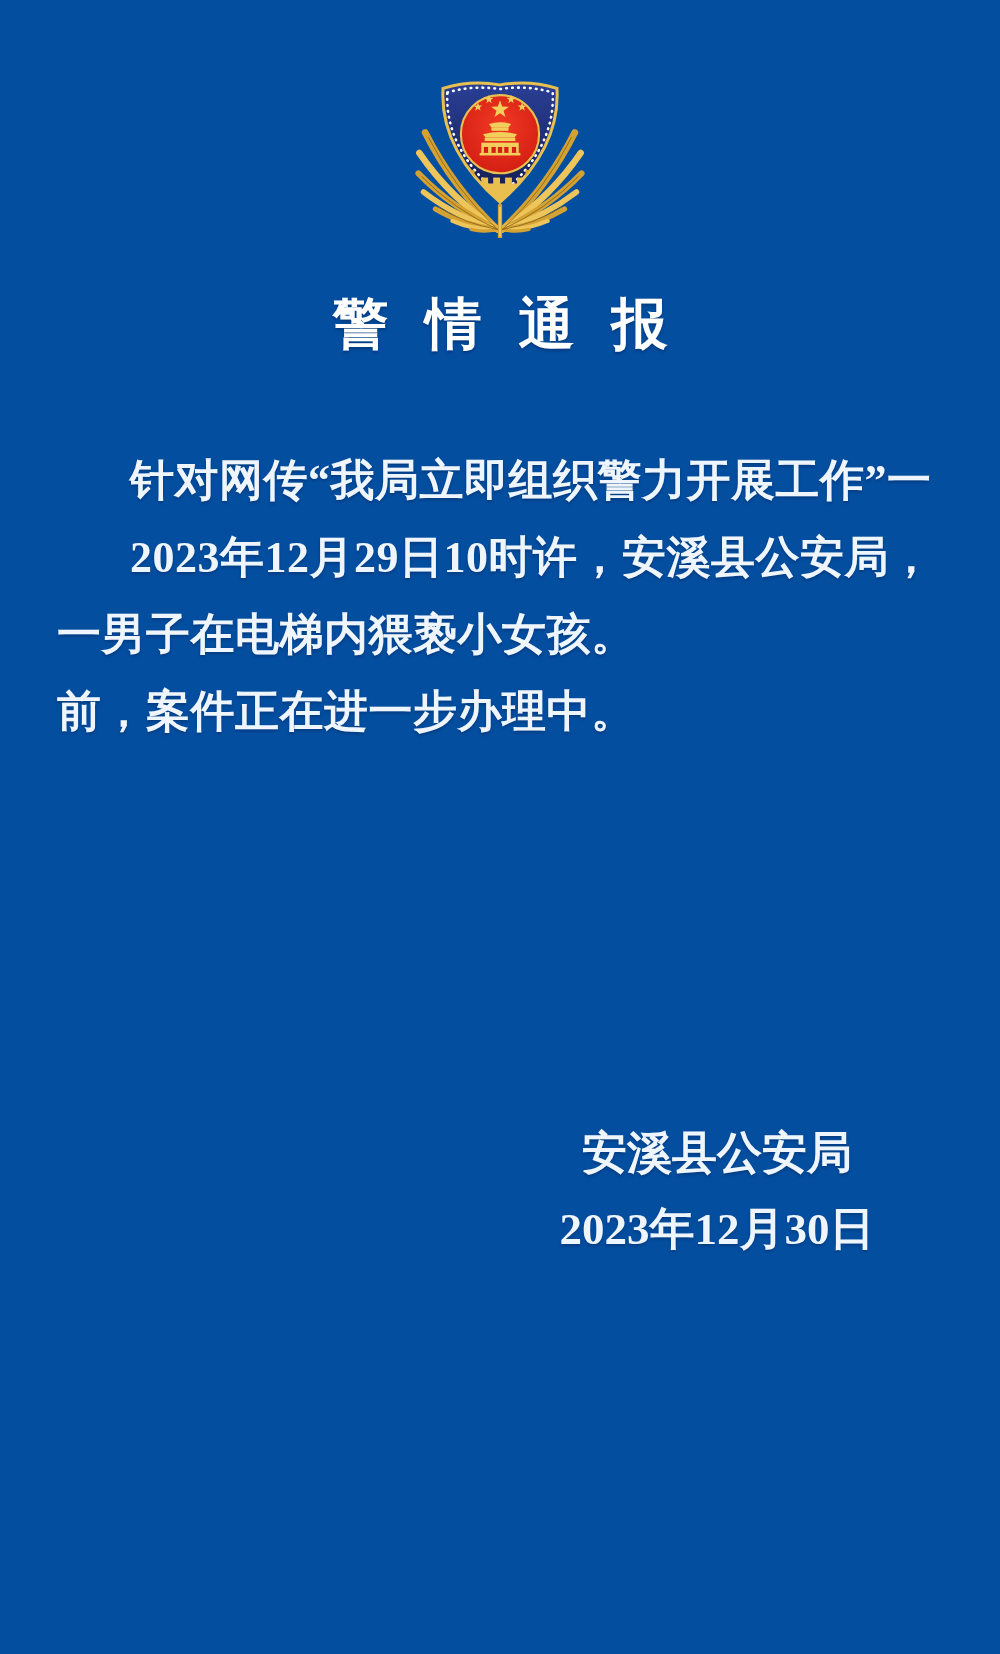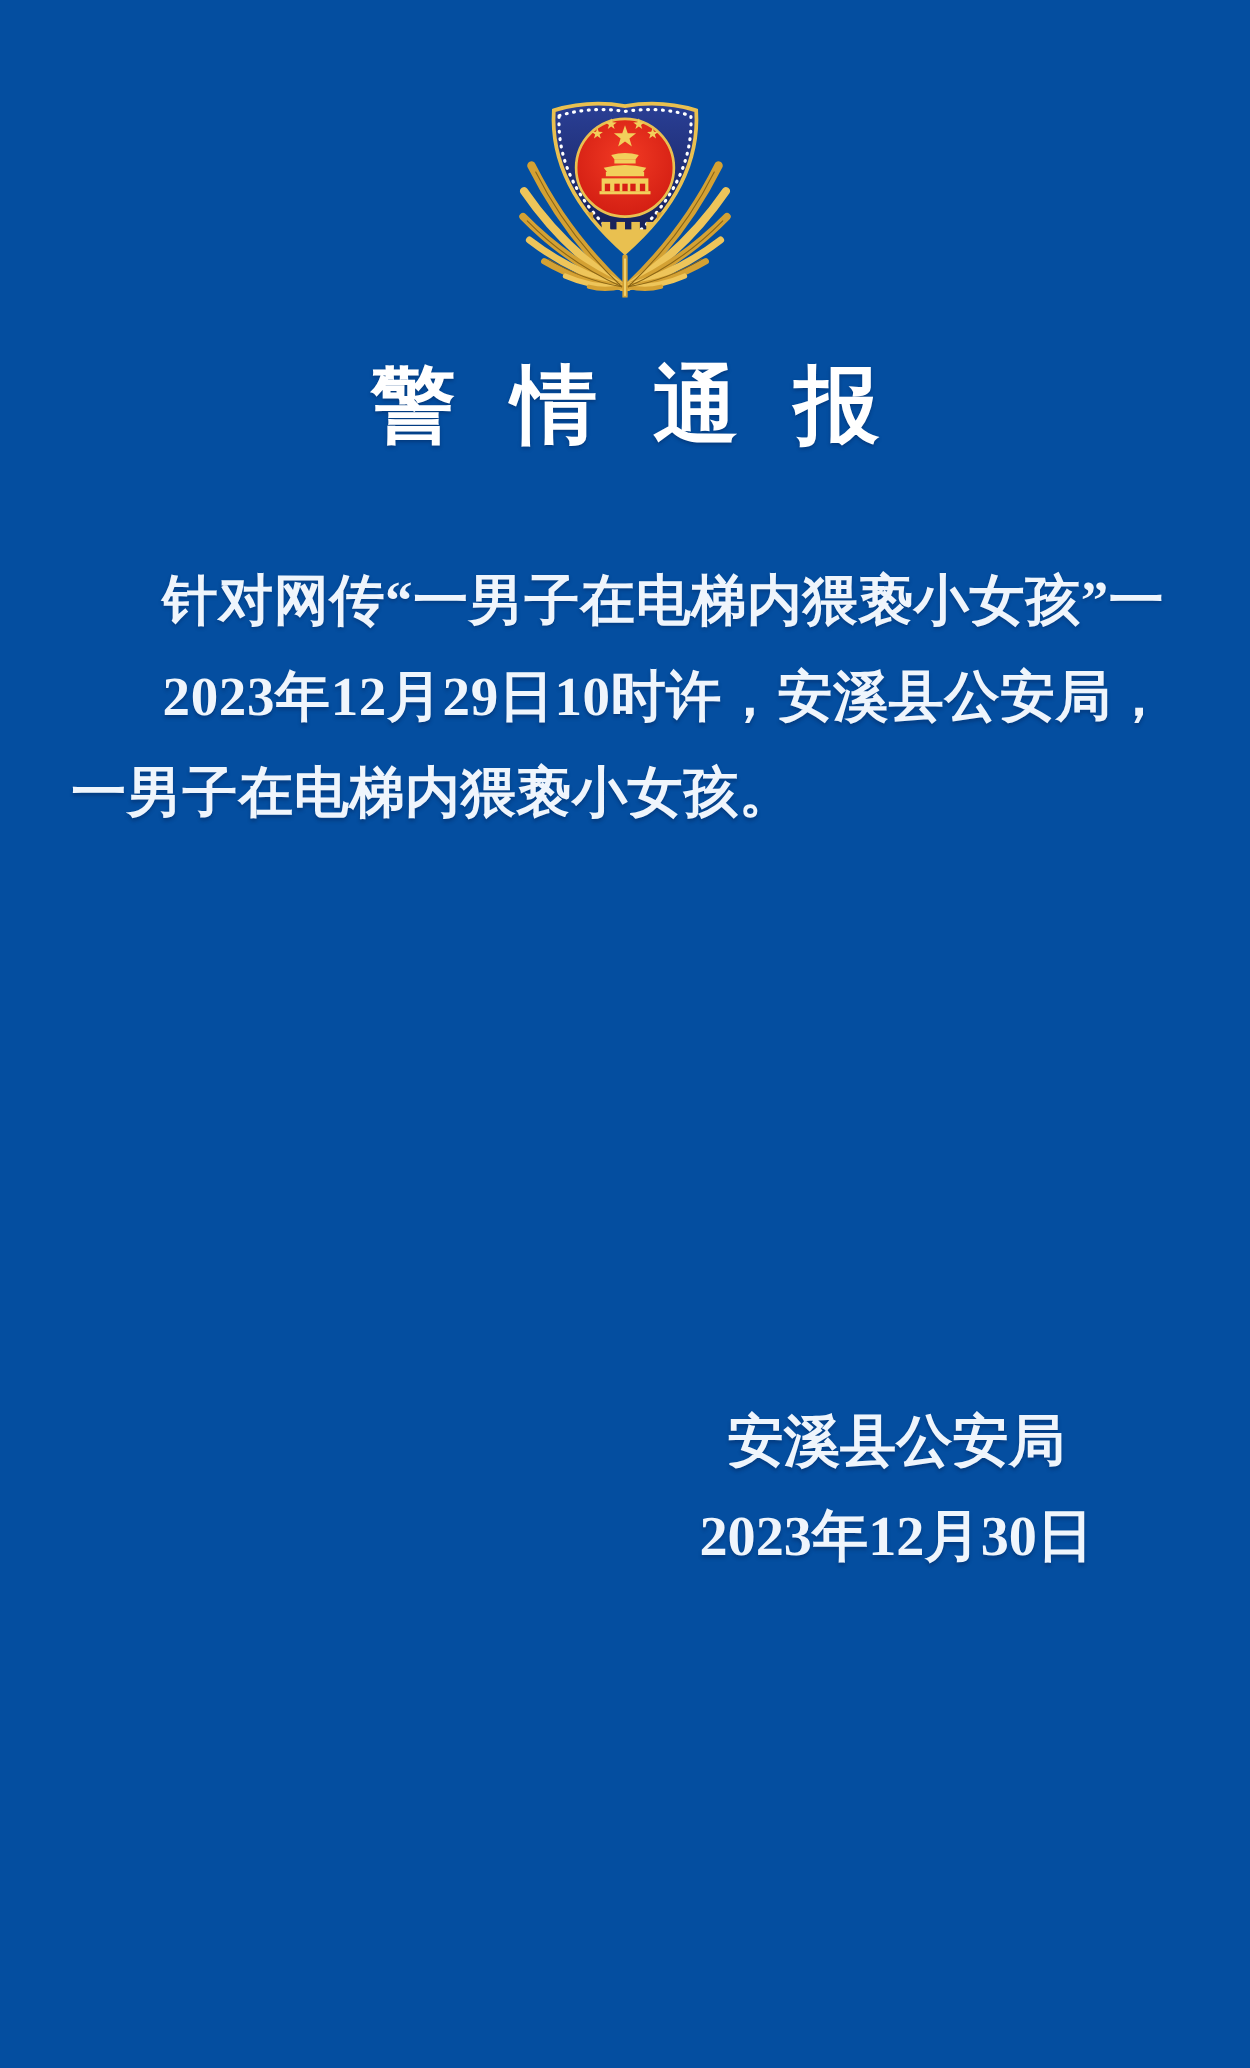--- a/index.html
+++ b/index.html
@@ -10,21 +10,21 @@
     overflow:hidden;
     font-family:"Liberation Serif","DejaVu Serif",serif;
     color:#EFF5FC;
   }
   .emblem{
     position:absolute;left:415px;top:78px;width:170px;height:160px;
   }
   .notice-title{
     position:absolute;left:0;right:0;top:289px;
     text-align:center;
-    font-size:68px;line-height:70px;font-weight:700;
+    font-size:56px;line-height:70px;font-weight:700;
     letter-spacing:0.66em;padding-left:0.66em;
     color:#FFFFFF;
     text-shadow:0 2px 3px rgba(0,20,60,.35);
   }
   .body-block{
     position:absolute;left:57px;right:50px;top:442px;
   }
   .body-line{
     height:77px;line-height:77px;
     font-size:44px;font-weight:700;
@@ -123,21 +123,22 @@
         <rect x="148" y="117" width="8" height="8"></rect>
         <rect x="60" y="108" width="10" height="18" fill="#D4A133"></rect>
         <rect x="130" y="108" width="10" height="18" fill="#D4A133"></rect>
       </g>
     </g>
   </svg>
 
   <div class="notice-title">警情通报</div>
 
   <div class="body-block">
-    <div class="body-line indent">针对网传“一男子在电梯内猥亵小女孩”一</div>
+    <div class="body-line indent">针对网传“我局立即组织警力开展工作”一</div>
     <div class="body-line indent">2023年12月29日10时许，安溪县公安局，</div>
     <div class="body-line">一男子在电梯内猥亵小女孩。</div>
+    <div class="body-line">前，案件正在进一步办理中。</div>
   </div>
 
   <div class="sig-block sig-agency">安溪县公安局</div>
   <div class="sig-block sig-date">2023年12月30日</div>
 
 </div>
 
 </body></html>

